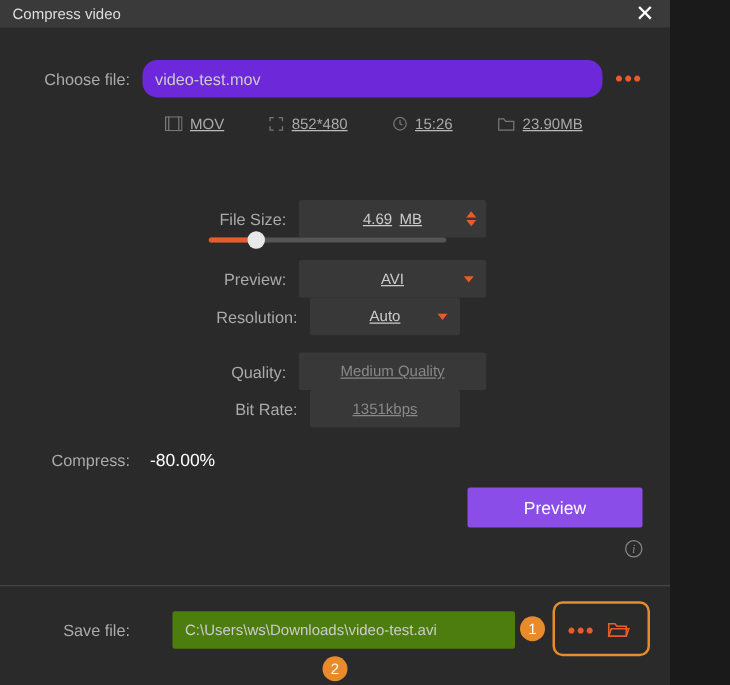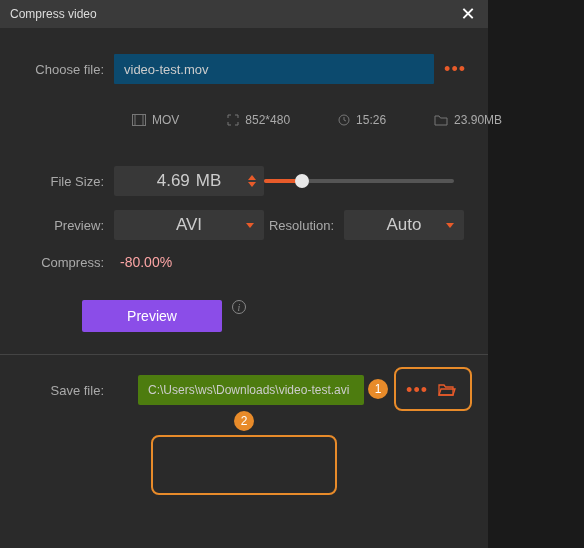--- a/index.html
+++ b/index.html
@@ -6,80 +6,80 @@
   body {
     background: #1a1a1a;
     font-family: -apple-system, BlinkMacSystemFont, "Segoe UI", sans-serif;
     width: 584px;
     height: 548px;
     overflow: hidden;
     color: #bbb;
     font-size: 13px;
   }
   .window {
-    width: 488px;
+    width: 536px;
     height: 548px;
     background: #2a2a2a;
     display: flex;
     flex-direction: column;
   }
   .titlebar {
     height: 28px;
     background: #3a3a3a;
     display: flex;
     align-items: center;
     justify-content: space-between;
     padding: 0 8px 0 10px;
   }
   .titlebar-title { color: #ddd; font-size: 12px; }
   .close-btn { color: #fff; font-size: 18px; cursor: pointer; width: 24px; text-align: center; }
   .content { flex: 1; padding: 26px 22px 0 22px; display: flex; flex-direction: column; }
   .row { display: flex; align-items: center; margin-bottom: 14px; }
   .label { width: 92px; text-align: right; color: #aaa; font-size: 13px; padding-right: 10px; }
   .field {
-    background: #0c4a6e;
+    background: #6d28d9;
     height: 30px;
-    border-radius: 1px;
+    border-radius: 12px;
     display: flex;
     align-items: center;
     padding: 0 10px;
     color: #ccc;
     font-size: 13px;
   }
   .choose-file-field { flex: 1; }
   .ellipsis { color: #e85b2a; font-size: 18px; letter-spacing: 1px; margin-left: 10px; cursor: pointer; line-height: 1; }
-  .meta-row { margin-left: 92px; display: flex; align-items: center; gap: 12px; height: 44px; }
+  .meta-row { margin-left: 92px; display: flex; align-items: flex-start; gap: 0; height: 44px; text-decoration: underline; }
   .meta-item { display: flex; align-items: center; gap: 6px; color: #aaa; font-size: 12px; padding: 0 18px; }
   .meta-icon { opacity: 0.6; }
-  .two-col { display: flex; align-items: center; }
+  .two-col { display: flex; align-items: center; flex-direction: column; }
   .col-left { display: flex; align-items: center; }
   .col-left .label { width: 92px; }
   .input-box {
     background: #383838; height: 30px; width: 150px; border-radius: 2px;
     display: flex; align-items: center; justify-content: center; position: relative;
-    color: #ccc; font-size: 17px;
+    color: #ccc; font-size: 12px; text-decoration: underline;
   }
   .spinner-arrows { position: absolute; right: 8px; display: flex; flex-direction: column; gap: 2px; }
   .arr { width: 0; height: 0; border-left: 4px solid transparent; border-right: 4px solid transparent; }
   .arr-up { border-bottom: 5px solid #e85b2a; }
   .arr-down { border-top: 5px solid #e85b2a; }
   .arr-down2 { border-top: 5px solid #e85b2a; position: absolute; right: 10px; }
   .slider-wrap { flex: 1; display: flex; align-items: center; padding-right: 12px; }
   .slider {
     width: 190px; height: 4px; background: #555; border-radius: 2px; position: relative;
   }
   .slider-fill { position: absolute; left: 0; top: 0; height: 100%; background: #e85b2a; border-radius: 2px; width: 20%; }
   .slider-thumb {
     position: absolute; left: 20%; top: 50%; transform: translate(-50%, -50%);
     width: 14px; height: 14px; background: #e8e8e8; border-radius: 50%;
   }
   .col-right { display: flex; align-items: center; }
   .col-right .label { width: 80px; }
-  .compress-value { color: #fca5a5; font-size: 14px; margin-left: 6px; }
-  .preview-row { display: flex; align-items: flex-start; margin-left: 60px; gap: 10px; margin-bottom: 22px; }
+  .compress-value { color: #ffffff; font-size: 14px; margin-left: 6px; }
+  .preview-row { display: flex; align-items: flex-end; margin-left: 92px; gap: 10px; margin-bottom: 22px; flex-direction: column; }
   .preview-btn {
     background: #8b4de8; color: #fff; width: 140px; height: 32px; border: none;
     border-radius: 2px; font-size: 14px; cursor: pointer;
   }
   .info-icon {
     width: 14px; height: 14px; border: 1px solid #888; border-radius: 50%;
     display: flex; align-items: center; justify-content: center; font-size: 10px; color: #888;
     font-style: italic; font-family: serif;
   }
   .divider { height: 1px; background: #444; margin: 0 -22px 20px; }
@@ -192,22 +192,36 @@
       </div>
       <div class="col-right">
         <div class="label">Resolution:</div>
         <div class="input-box" style="width:120px">
           <span>Auto</span>
           <div class="arr arr-down2"></div>
         </div>
       </div>
     </div>
 
-
-    <div class="row" style="margin-bottom:30px;">
+    <div class="two-col" style="margin-bottom:18px;">
+      <div class="col-left">
+        <div class="label">Quality:</div>
+        <div class="input-box" style="color:#888">
+          <span>Medium Quality</span>
+        </div>
+      </div>
+      <div class="col-right">
+        <div class="label">Bit Rate:</div>
+        <div class="input-box" style="width:120px;color:#888">
+          <span>1351kbps</span>
+        </div>
+      </div>
+    </div>
+
+    <div class="row" style="margin-bottom:14px;">
       <div class="label">Compress:</div>
       <span class="compress-value">-80.00%</span>
     </div>
 
     <div class="preview-row">
       <button class="preview-btn">Preview</button>
       <span class="info-icon">i</span>
     </div>
 
     <div class="divider"></div>

